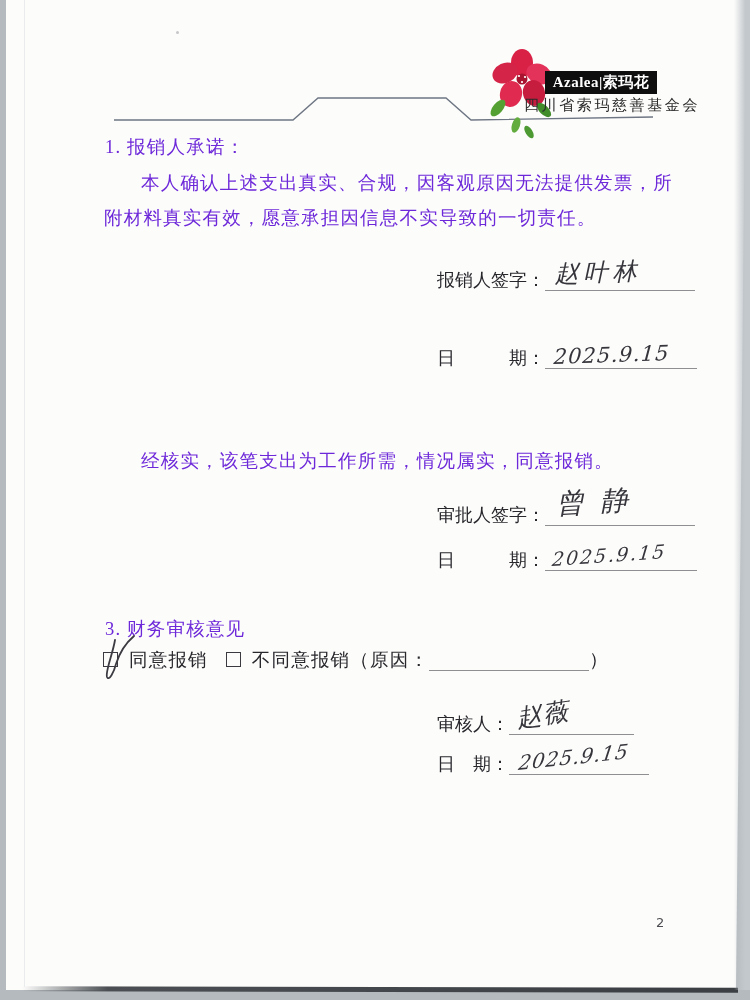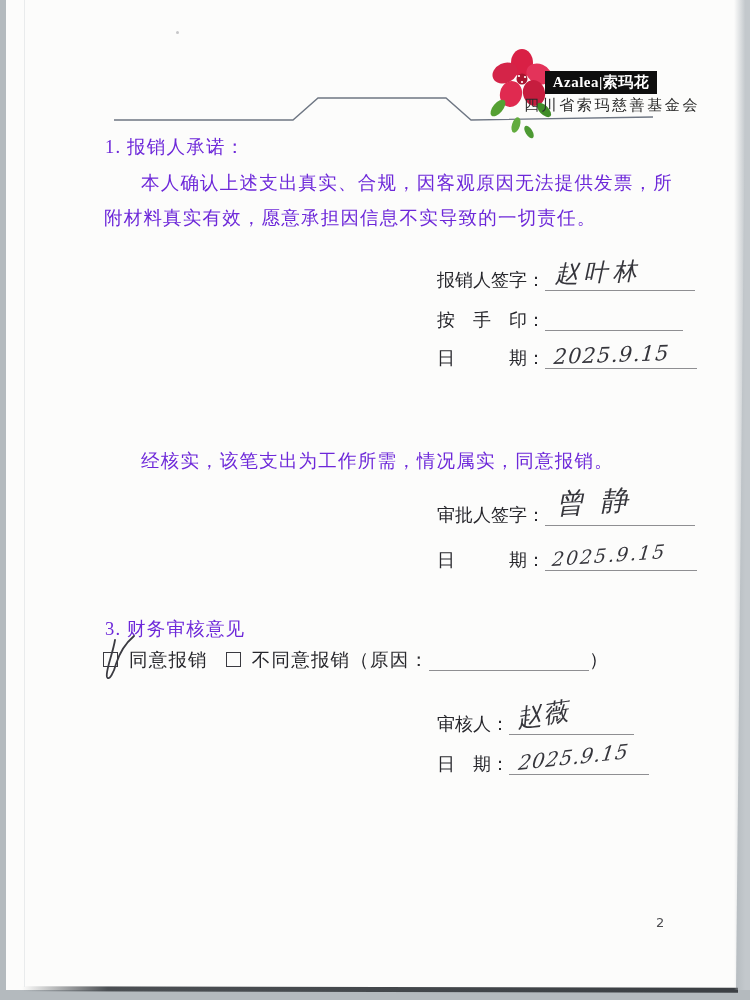--- a/index.html
+++ b/index.html
@@ -123,23 +123,20 @@
   </div>
   <div class="org-name">四川省索玛慈善基金会</div>
 
   <div class="txt" style="left:105px; top:134px;">1. 报销人承诺：</div>
   <div class="txt" style="left:141px; top:170px;text-align:center;">本人确认上述支出真实、合规，因客观原因无法提供发票，所</div>
   <div class="txt" style="left:104px; top:205px;text-align:center;">附材料真实有效，愿意承担因信息不实导致的一切责任。</div>
 
   <div class="row" style="left:437px; top:268px;">
     <span class="lbl w108">报销人签字：</span><span class="uline" style="width:150px;"><span class="hw hw-name1">赵叶林</span></span>
   </div>
-  <div class="row" style="left:437px; top:308px;">
-    <span class="lbl w108">按　手　印：</span><span class="uline" style="width:138px;"><span class="hw"></span></span>
-  </div>
   <div class="row" style="left:437px; top:346px;">
     <span class="lbl w108">日　　　期：</span><span class="uline" style="width:152px;"><span class="hw hw-date1">2025.9.15</span></span>
   </div>
 
   <div class="txt" style="left:141px; top:448px;">经核实，该笔支出为工作所需，情况属实，同意报销。</div>
 
   <div class="row" style="left:437px; top:503px;">
     <span class="lbl w108">审批人签字：</span><span class="uline" style="width:150px;"><span class="hw hw-name2">曾静</span></span>
   </div>
   <div class="row" style="left:437px; top:548px;">

